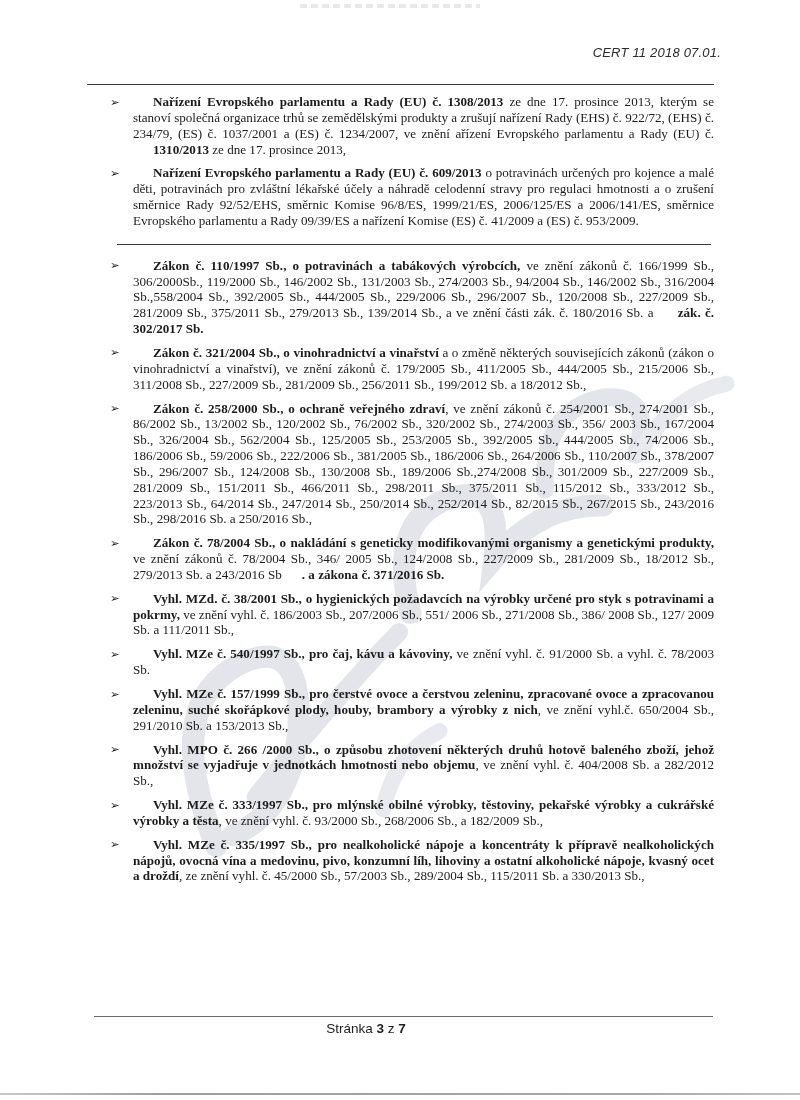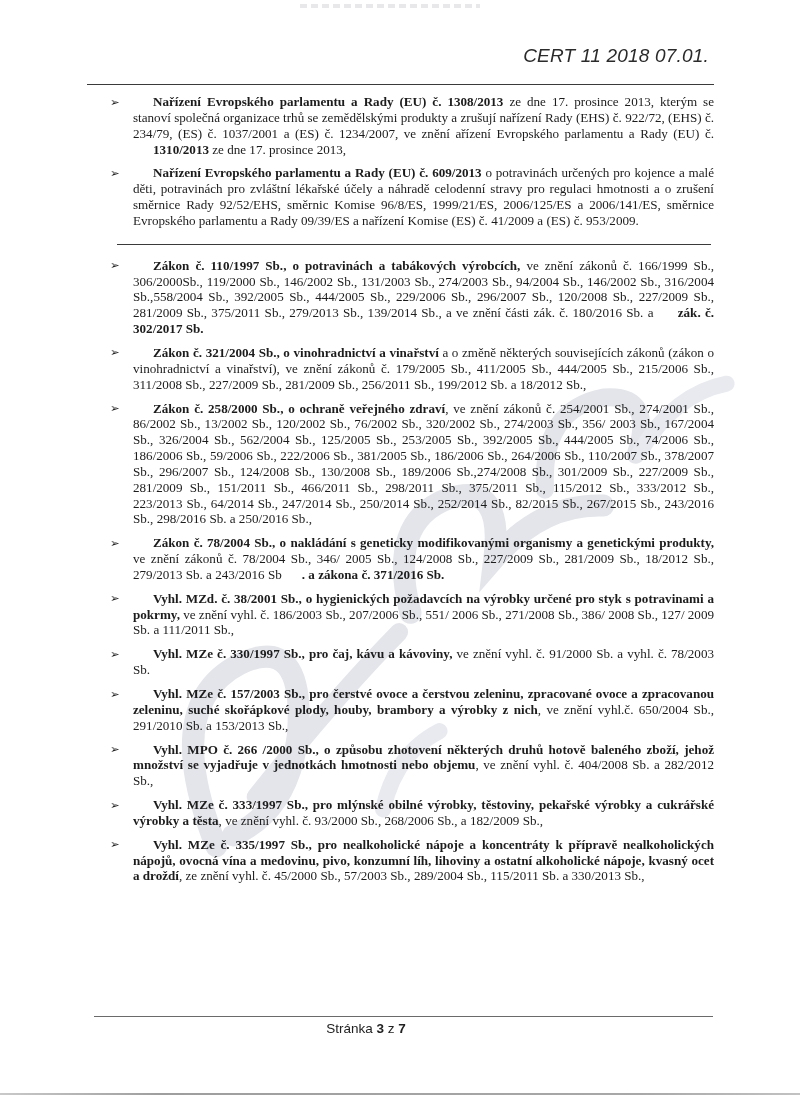--- a/index.html
+++ b/index.html
@@ -19,23 +19,23 @@
     position:absolute; top:4px; left:300px; width:180px; height:4px;
     background:repeating-linear-gradient(90deg,#d6d4d8 0 7px, transparent 7px 11px);
     opacity:.55; filter:blur(.6px); z-index:0;
   }
   .scan-edge-bottom {
     position:absolute; top:1093px; left:0; width:800px; height:2px;
     background:linear-gradient(90deg,#c9c9c9,#9e9e9e 20%,#a8a8a8 80%,#c2c2c2);
     z-index:0;
   }
   .doc-header {
-    position:absolute; top:45px; right:91px;
+    position:absolute; top:45px; right:79px;
     font-family:"Liberation Sans", sans-serif;
-    font-style:italic; font-size:19px; letter-spacing:.2px;
+    font-style:italic; font-size:13px; letter-spacing:.2px;
     color:#2b2b2b; z-index:2;
   }
   .rule-top {
     position:absolute; top:84px; left:87px; width:627px; height:0;
     border-top:1.6px solid #3a3a3a; z-index:2;
   }
   .content {
     position:absolute; top:94px; left:87px; width:627px; z-index:2;
   }
   .bullet-item {
@@ -90,22 +90,22 @@
 
 <div class="content">
     <div class="bullet-item"><span class="bullet-marker">➢</span><span class="seg seg-b">Nařízení Evropského parlamentu a Rady (EU) č. 1308/2013</span><span class="seg"> ze dne 17. prosince 2013, kterým se stanoví společná organizace trhů se zemědělskými produkty a zrušují nařízení Rady (EHS) č. 922/72, (EHS) č. 234/79, (ES) č. 1037/2001 a (ES) č. 1234/2007, ve znění ařízení Evropského parlamentu a Rady (EU) č. </span><span class="seg seg-b">1310/2013</span><span class="seg"> ze dne 17. prosince 2013,</span></div>
     <div class="bullet-item"><span class="bullet-marker">➢</span><span class="seg seg-b">Nařízení Evropského parlamentu a Rady (EU) č. 609/2013</span><span class="seg"> o potravinách určených pro kojence a malé děti, potravinách pro zvláštní lékařské účely a náhradě celodenní stravy pro regulaci hmotnosti a o zrušení směrnice Rady 92/52/EHS, směrnic Komise 96/8/ES, 1999/21/ES, 2006/125/ES a 2006/141/ES, směrnice Evropského parlamentu a Rady 09/39/ES a nařízení Komise (ES) č. 41/2009 a (ES) č. 953/2009.</span></div>
     <div class="mid-divider"></div>
     <div class="bullet-item"><span class="bullet-marker">➢</span><span class="seg seg-b">Zákon č. 110/1997 Sb., o potravinách a tabákových výrobcích,</span><span class="seg"> ve znění zákonů č. 166/1999 Sb., 306/2000Sb., 119/2000 Sb., 146/2002 Sb., 131/2003 Sb., 274/2003 Sb., 94/2004 Sb., 146/2002 Sb., 316/2004 Sb.,558/2004 Sb., 392/2005 Sb., 444/2005 Sb., 229/2006 Sb., 296/2007 Sb., 120/2008 Sb., 227/2009 Sb., 281/2009 Sb., 375/2011 Sb., 279/2013 Sb., 139/2014 Sb., a ve znění části zák. č. 180/2016 Sb. a </span><span class="seg seg-b">zák. č. 302/2017 Sb.</span></div>
     <div class="bullet-item"><span class="bullet-marker">➢</span><span class="seg seg-b">Zákon č. 321/2004 Sb., o vinohradnictví a vinařství</span><span class="seg"> a o změně některých souvisejících zákonů (zákon o vinohradnictví a vinařství), ve znění zákonů č. 179/2005 Sb., 411/2005 Sb., 444/2005 Sb., 215/2006 Sb., 311/2008 Sb., 227/2009 Sb., 281/2009 Sb., 256/2011 Sb., 199/2012 Sb. a 18/2012 Sb.,</span></div>
     <div class="bullet-item"><span class="bullet-marker">➢</span><span class="seg seg-b">Zákon č. 258/2000 Sb., o ochraně veřejného zdraví</span><span class="seg">, ve znění zákonů č. 254/2001 Sb., 274/2001 Sb., 86/2002 Sb., 13/2002 Sb., 120/2002 Sb., 76/2002 Sb., 320/2002 Sb., 274/2003 Sb., 356/ 2003 Sb., 167/2004 Sb., 326/2004 Sb., 562/2004 Sb., 125/2005 Sb., 253/2005 Sb., 392/2005 Sb., 444/2005 Sb., 74/2006 Sb., 186/2006 Sb., 59/2006 Sb., 222/2006 Sb., 381/2005 Sb., 186/2006 Sb., 264/2006 Sb., 110/2007 Sb., 378/2007 Sb., 296/2007 Sb., 124/2008 Sb., 130/2008 Sb., 189/2006 Sb.,274/2008 Sb., 301/2009 Sb., 227/2009 Sb., 281/2009 Sb., 151/2011 Sb., 466/2011 Sb., 298/2011 Sb., 375/2011 Sb., 115/2012 Sb., 333/2012 Sb., 223/2013 Sb., 64/2014 Sb., 247/2014 Sb., 250/2014 Sb., 252/2014 Sb., 82/2015 Sb., 267/2015 Sb., 243/2016 Sb., 298/2016 Sb. a 250/2016 Sb.,</span></div>
     <div class="bullet-item"><span class="bullet-marker">➢</span><span class="seg seg-b">Zákon č. 78/2004 Sb., o nakládání s geneticky modifikovanými organismy a genetickými produkty,</span><span class="seg"> ve znění zákonů č. 78/2004 Sb., 346/ 2005 Sb., 124/2008 Sb., 227/2009 Sb., 281/2009 Sb., 18/2012 Sb., 279/2013 Sb. a 243/2016 Sb</span><span class="seg seg-b">. a zákona č. 371/2016 Sb.</span></div>
     <div class="bullet-item"><span class="bullet-marker">➢</span><span class="seg seg-b">Vyhl. MZd. č. 38/2001 Sb., o hygienických požadavcích na výrobky určené pro styk s potravinami a pokrmy,</span><span class="seg"> ve znění vyhl. č. 186/2003 Sb., 207/2006 Sb., 551/ 2006 Sb., 271/2008 Sb., 386/ 2008 Sb., 127/ 2009 Sb. a 111/2011 Sb.,</span></div>
-    <div class="bullet-item"><span class="bullet-marker">➢</span><span class="seg seg-b">Vyhl. MZe č. 330/1997 Sb., pro čaj, kávu a kávoviny,</span><span class="seg"> ve znění vyhl. č. 91/2000 Sb. a vyhl. č. 78/2003 Sb.</span></div>
-    <div class="bullet-item"><span class="bullet-marker">➢</span><span class="seg seg-b">Vyhl. MZe č. 157/2003 Sb., pro čerstvé ovoce a čerstvou zeleninu, zpracované ovoce a zpracovanou zeleninu, suché skořápkové plody, houby, brambory a výrobky z nich</span><span class="seg">, ve znění vyhl.č. 650/2004 Sb., 291/2010 Sb. a 153/2013 Sb.,</span></div>
+    <div class="bullet-item"><span class="bullet-marker">➢</span><span class="seg seg-b">Vyhl. MZe č. 540/1997 Sb., pro čaj, kávu a kávoviny,</span><span class="seg"> ve znění vyhl. č. 91/2000 Sb. a vyhl. č. 78/2003 Sb.</span></div>
+    <div class="bullet-item"><span class="bullet-marker">➢</span><span class="seg seg-b">Vyhl. MZe č. 157/1999 Sb., pro čerstvé ovoce a čerstvou zeleninu, zpracované ovoce a zpracovanou zeleninu, suché skořápkové plody, houby, brambory a výrobky z nich</span><span class="seg">, ve znění vyhl.č. 650/2004 Sb., 291/2010 Sb. a 153/2013 Sb.,</span></div>
     <div class="bullet-item"><span class="bullet-marker">➢</span><span class="seg seg-b">Vyhl. MPO č. 266 /2000 Sb., o způsobu zhotovení některých druhů hotově baleného zboží, jehož množství se vyjadřuje v jednotkách hmotnosti nebo objemu</span><span class="seg">, ve znění vyhl. č. 404/2008 Sb. a 282/2012 Sb.,</span></div>
     <div class="bullet-item"><span class="bullet-marker">➢</span><span class="seg seg-b">Vyhl. MZe č. 333/1997 Sb., pro mlýnské obilné výrobky, těstoviny, pekařské výrobky a cukrářské výrobky a těsta</span><span class="seg">, ve znění vyhl. č. 93/2000 Sb., 268/2006 Sb., a 182/2009 Sb.,</span></div>
     <div class="bullet-item"><span class="bullet-marker">➢</span><span class="seg seg-b">Vyhl. MZe č. 335/1997 Sb., pro nealkoholické nápoje a koncentráty k přípravě nealkoholických nápojů, ovocná vína a medovinu, pivo, konzumní líh, lihoviny a ostatní alkoholické nápoje, kvasný ocet a droždí</span><span class="seg">, ze znění vyhl. č. 45/2000 Sb., 57/2003 Sb., 289/2004 Sb., 115/2011 Sb. a 330/2013 Sb.,</span></div>
   </div>
 
 <div class="rule-footer"></div>
 <div class="doc-footer">
   <span>Stránka</span>&nbsp;<b>3</b>&nbsp;<span>z</span>&nbsp;<b>7</b>
 </div>
 

